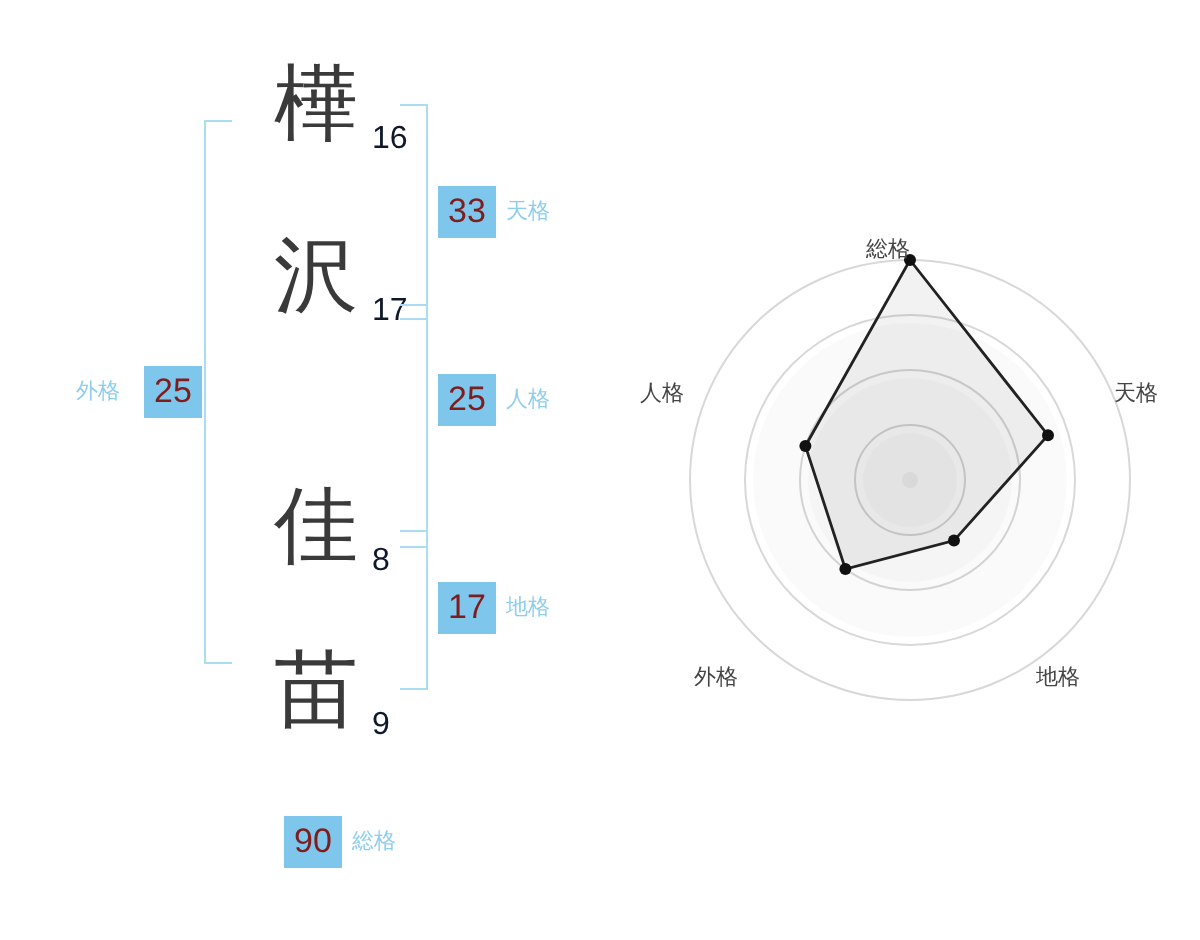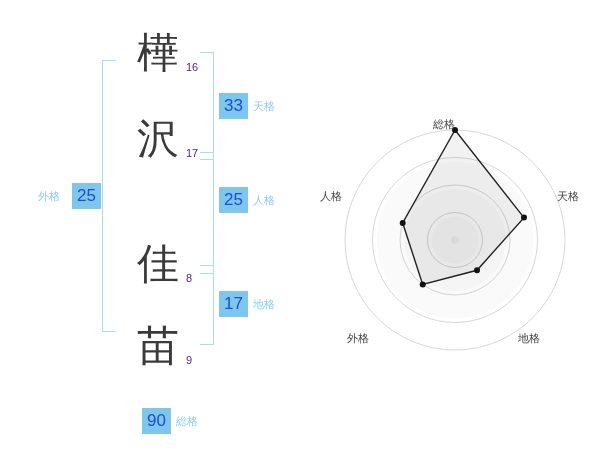--- a/index.html
+++ b/index.html
@@ -24,29 +24,29 @@
     position: absolute;
     font-family: "Liberation Serif", serif;
     font-size: 42px;
     color: #3a3a3a;
     line-height: 1;
     width: 48px;
     text-align: center;
   }
   .stroke-num {
     position: absolute;
-    font-size: 11px;
-    color: #4c1d95;
+    font-size: 16px;
+    color: #0f172a;
     line-height: 1;
   }
 
   .badge {
     position: absolute;
     background: #7ec6ec;
-    color: #1d4ed8;
+    color: #7f1d1d;
     font-size: 17px;
     line-height: 26px;
     height: 26px;
     min-width: 26px;
     padding: 0 5px;
     text-align: center;
     box-sizing: border-box;
   }
   .badge-label {
     position: absolute;

